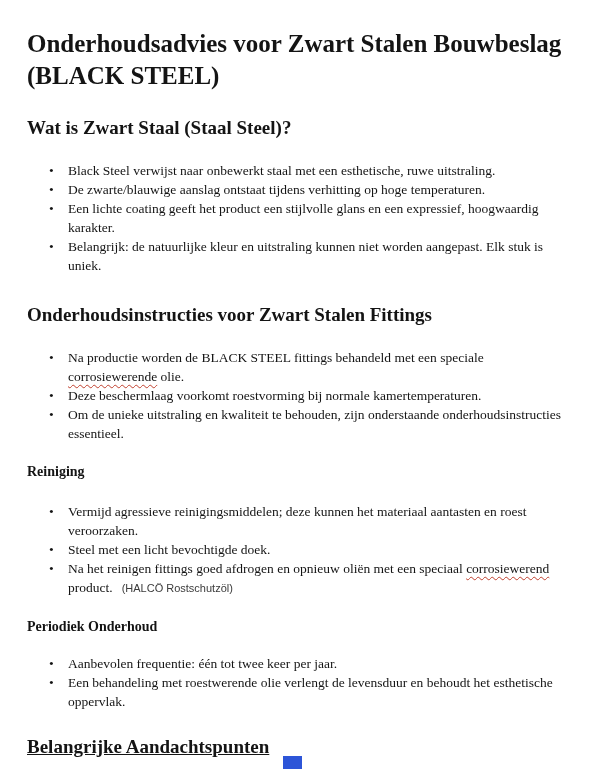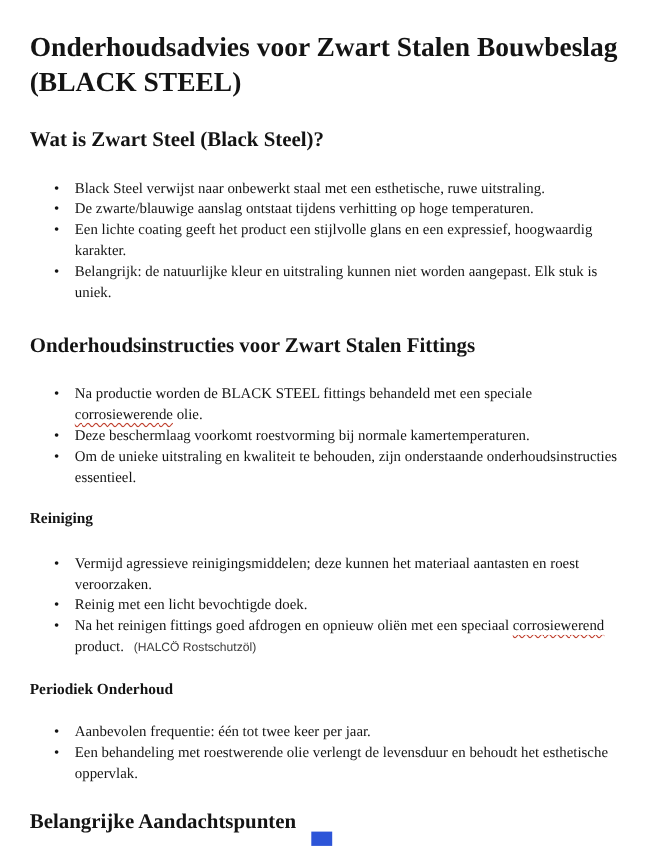--- a/index.html
+++ b/index.html
@@ -7,21 +7,21 @@
     width:611px;height:769px;background:#ffffff;overflow:hidden;
     font-family:"Liberation Serif", serif;color:#141414;position:relative;
   }
   .page{padding:14px 36px 0 27px;}
   h1{
     font-size:25px;line-height:32px;font-weight:bold;
     margin:14px 0 0 0;letter-spacing:0;
   }
   h2{font-size:19px;line-height:24px;font-weight:bold;margin:24px 0 0 0;}
   h2.sec2{margin-top:28px;}
-  h2.sec3{margin-top:24px;}
+  h2.sec3{margin-top:24px;text-decoration:underline;}
   h3{font-size:14px;line-height:18px;font-weight:bold;margin:20px 0 0 0;}
   ul{
     margin:21px 0 0 0;padding:0 0 0 41px;list-style:none;
     font-size:13.5px;line-height:19px;
   }
   ul.tight{margin-top:18px;}
   li{position:relative;margin:0;}
   li::before{
     content:"\2022";position:absolute;left:-19px;top:0;
     font-size:13.5px;line-height:19px;
@@ -45,21 +45,21 @@
     background:var(--marker,#2d55d8);
   }
 </style>
 </head>
 <body>
 
 <div class="page">
 
   <h1>Onderhoudsadvies voor Zwart Stalen Bouwbeslag (BLACK STEEL)</h1>
 
-  <h2>Wat is Zwart Steel (Black Steel)?</h2>
+  <h2>Wat is Zwart Staal (Staal Steel)?</h2>
   <ul>
     <li><span>Black Steel verwijst naar onbewerkt staal met een esthetische, ruwe uitstraling.</span></li>
     <li><span>De zwarte/blauwige aanslag ontstaat tijdens verhitting op hoge temperaturen.</span></li>
     <li><span>Een lichte coating geeft het product een stijlvolle glans en een expressief, hoogwaardig karakter.</span></li>
     <li><span>Belangrijk: de natuurlijke kleur en uitstraling kunnen niet worden aangepast. Elk stuk is uniek.</span></li>
   </ul>
 
   <h2 class="sec2">Onderhoudsinstructies voor Zwart Stalen Fittings</h2>
   <ul>
     <li>
@@ -67,21 +67,21 @@
     </li>
     <li><span>Deze beschermlaag voorkomt roestvorming bij normale kamertemperaturen.</span></li>
     <li><span>Om de unieke uitstraling en kwaliteit te behouden, zijn onderstaande onderhoudsinstructies essentieel.</span></li>
   </ul>
 
   <h3>Reiniging</h3>
   <ul>
     <li>
       <span class="b">Vermijd agressieve reinigingsmiddelen</span><span>; deze kunnen het materiaal aantasten en roest veroorzaken.</span>
     </li>
-    <li><span>Reinig met een licht bevochtigde doek.</span></li>
+    <li><span>Steel met een licht bevochtigde doek.</span></li>
     <li>
       <span>Na het reinigen fittings goed afdrogen en opnieuw oliën met een </span><span class="b">speciaal </span><span class="b sq">corrosiewerend</span><span class="b"> product</span><span>.</span><span class="note">(HALCÖ Rostschutzöl)</span>
     </li>
   </ul>
 
   <h3>Periodiek Onderhoud</h3>
   <ul class="tight">
     <li>
       <span class="b">Aanbevolen frequentie:</span><span> één tot twee keer per jaar.</span>
     </li>

